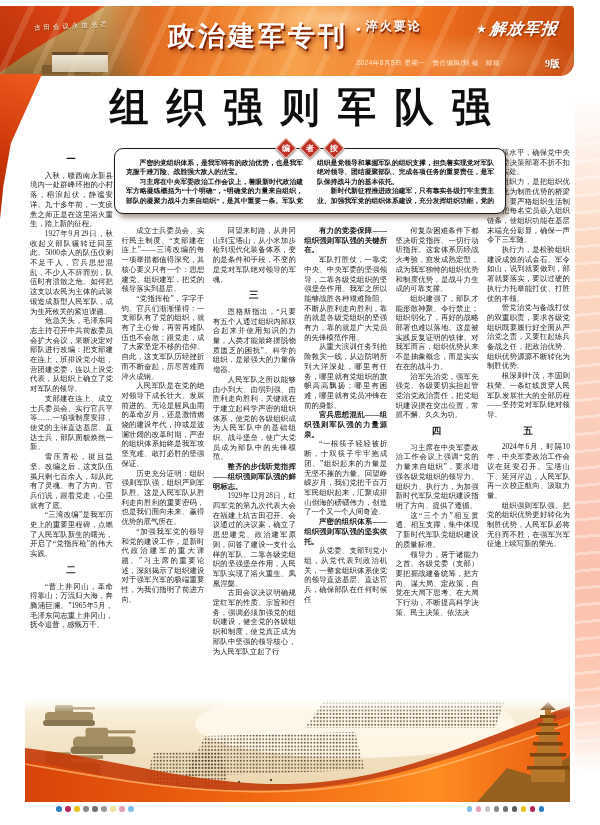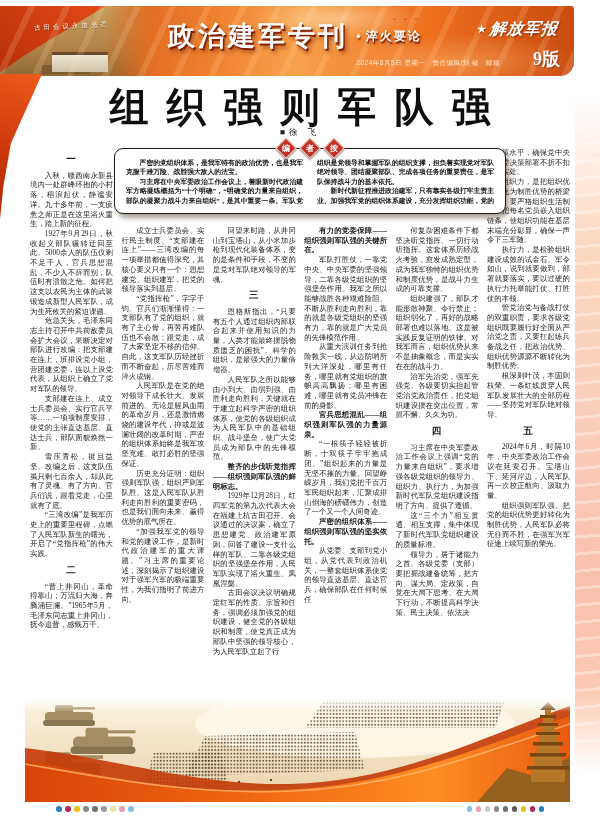--- a/index.html
+++ b/index.html
@@ -18,33 +18,33 @@
     background:linear-gradient(180deg,#caa05e 0%,#b4854a 55%,#8f6a34 100%);
     -webkit-mask-image:linear-gradient(90deg,#000 68%,transparent 100%);
     mask-image:linear-gradient(90deg,#000 68%,transparent 100%);}
   .banner-photo::before{content:"";position:absolute;left:-28px;top:-24px;width:120px;height:130px;
     background:linear-gradient(205deg,#e54a18,#a92604);transform:rotate(18deg);
     clip-path:polygon(0 0,100% 0,46% 58%,12% 100%,0 84%);}
   .banner-photo::after{content:"";position:absolute;left:52px;bottom:4px;width:56px;height:17px;
     background:linear-gradient(#efe7d6,#cfc2a8);box-shadow:0 -3px 0 #6a4a28,-14px 6px 0 -4px #7d5a30;}
   .photo-caption{position:absolute;left:34px;top:16px;color:#fdf6e8;font-size:6.5px;letter-spacing:3px;
     transform:rotate(-3deg);text-shadow:0 1px 1px rgba(80,40,0,.8);white-space:nowrap;z-index:2;}
-  .banner-title-row{position:absolute;left:168px;top:12px;display:flex;align-items:center;z-index:3;white-space:nowrap;}
+  .banner-title-row{position:absolute;left:168px;top:12px;display:flex;align-items:flex-start;z-index:3;white-space:nowrap;}
   .b-title{font-size:27px;font-weight:900;color:#ffffff;letter-spacing:3px;
     text-shadow:1.5px 2px 0 rgba(122,26,0,.9),3px 4px 4px rgba(100,20,0,.55);}
   .b-sep{font-size:20px;color:#fff;margin:0 4px 0 7px;font-weight:900;text-shadow:1px 2px 2px rgba(110,25,0,.7);}
   .b-sub{font-size:12px;font-weight:900;color:#fff;letter-spacing:2px;
     text-shadow:1px 2px 0 rgba(122,26,0,.85),2px 3px 3px rgba(100,20,0,.5);}
   .masthead{position:absolute;right:16px;top:13px;z-index:3;display:flex;align-items:center;gap:3px;}
   .masthead .star{color:#fff;font-size:12px;text-shadow:1px 1px 1px rgba(110,25,0,.7);}
   .mh-text{font-size:16px;font-style:italic;font-weight:900;color:#fff;letter-spacing:1px;
     text-shadow:1px 1px 2px rgba(110,25,0,.7);transform:skewX(-6deg);}
   .dateline{position:absolute;right:74px;bottom:8px;font-size:6.5px;color:#ffe9d2;letter-spacing:.5px;z-index:3;
     font-family:"Liberation Sans",sans-serif;}
-  .page-num{position:absolute;right:14px;bottom:5px;font-size:18px;font-weight:900;color:#fff;z-index:3;
+  .page-num{position:absolute;right:14px;bottom:5px;font-size:10px;font-weight:900;color:#fff;z-index:3;
     text-shadow:1px 1px 1px rgba(110,25,0,.6);}
   .birds{position:absolute;right:150px;top:8px;color:rgba(120,30,5,.55);font-size:7px;letter-spacing:5px;z-index:3;}
   
   .left-ribbon{position:absolute;left:0;top:74px;width:42px;height:165px;
     background:linear-gradient(200deg,#ef5a1e 0%,#c83408 55%,#a92604 100%);
     clip-path:polygon(0 0,100% 0,26% 42%,8% 68%,0 88%);}
   .right-ribbon{position:absolute;right:0;top:95px;width:25px;height:678px;border-radius:12px 0 0 12px;
     background:linear-gradient(180deg,rgba(250,195,155,0) 0%,rgba(249,176,130,.5) 22%,rgba(245,146,104,.45) 48%,
       rgba(248,150,120,.6) 72%,rgba(252,185,155,.75) 88%,rgba(255,220,195,0) 100%);}
   .right-ribbon::after{content:"";position:absolute;inset:0;
@@ -103,21 +103,20 @@
       <span class="mh-text">解放军报</span>
     </div>
     <div class="dateline">2024年8月5日 星期一　责任编辑/刘 敏　邮箱</div>
     <div class="page-num">9版</div>
   </div>
 
   <div class="left-ribbon"></div>
   <div class="right-ribbon"></div>
 
   <h1 class="headline">组织强则军队强</h1>
-  <div class="byline">■徐 飞</div>
 
   <div class="body-area">
     <div id="columns">
         <div class="col">
           <div class="sec">一</div>
           <p>入秋，赣西南永新县境内一处群峰环抱的小村落，稻浪起伏，静谧安详。九十多年前，一支疲惫之师正是在这里浴火重生，踏上新的征程。</p>
           <p>1927年9月29日，秋收起义部队辗转迂回至此。5000余人的队伍仅剩不足千人，官兵思想混乱，不少人不辞而别，队伍时有溃散之危。如何把这支以农民为主体的武装锻造成新型人民军队，成为生死攸关的紧迫课题。</p>
           <p>危急关头，毛泽东同志主持召开中共前敌委员会扩大会议，果断决定对部队进行改编：把支部建在连上，班排设党小组，营团建党委，连以上设党代表，从组织上确立了党对军队的领导。</p>
           <p>支部建在连上、成立士兵委员会、实行官兵平等……一项项制度安排，使党的主张直达基层、直达士兵，部队面貌焕然一新。</p>
           <p>雪压青松，挺且益坚。改编之后，这支队伍虽只剩七百余人，却从此有了灵魂、有了方向。官兵们说，跟着党走，心里就有了底。</p>

